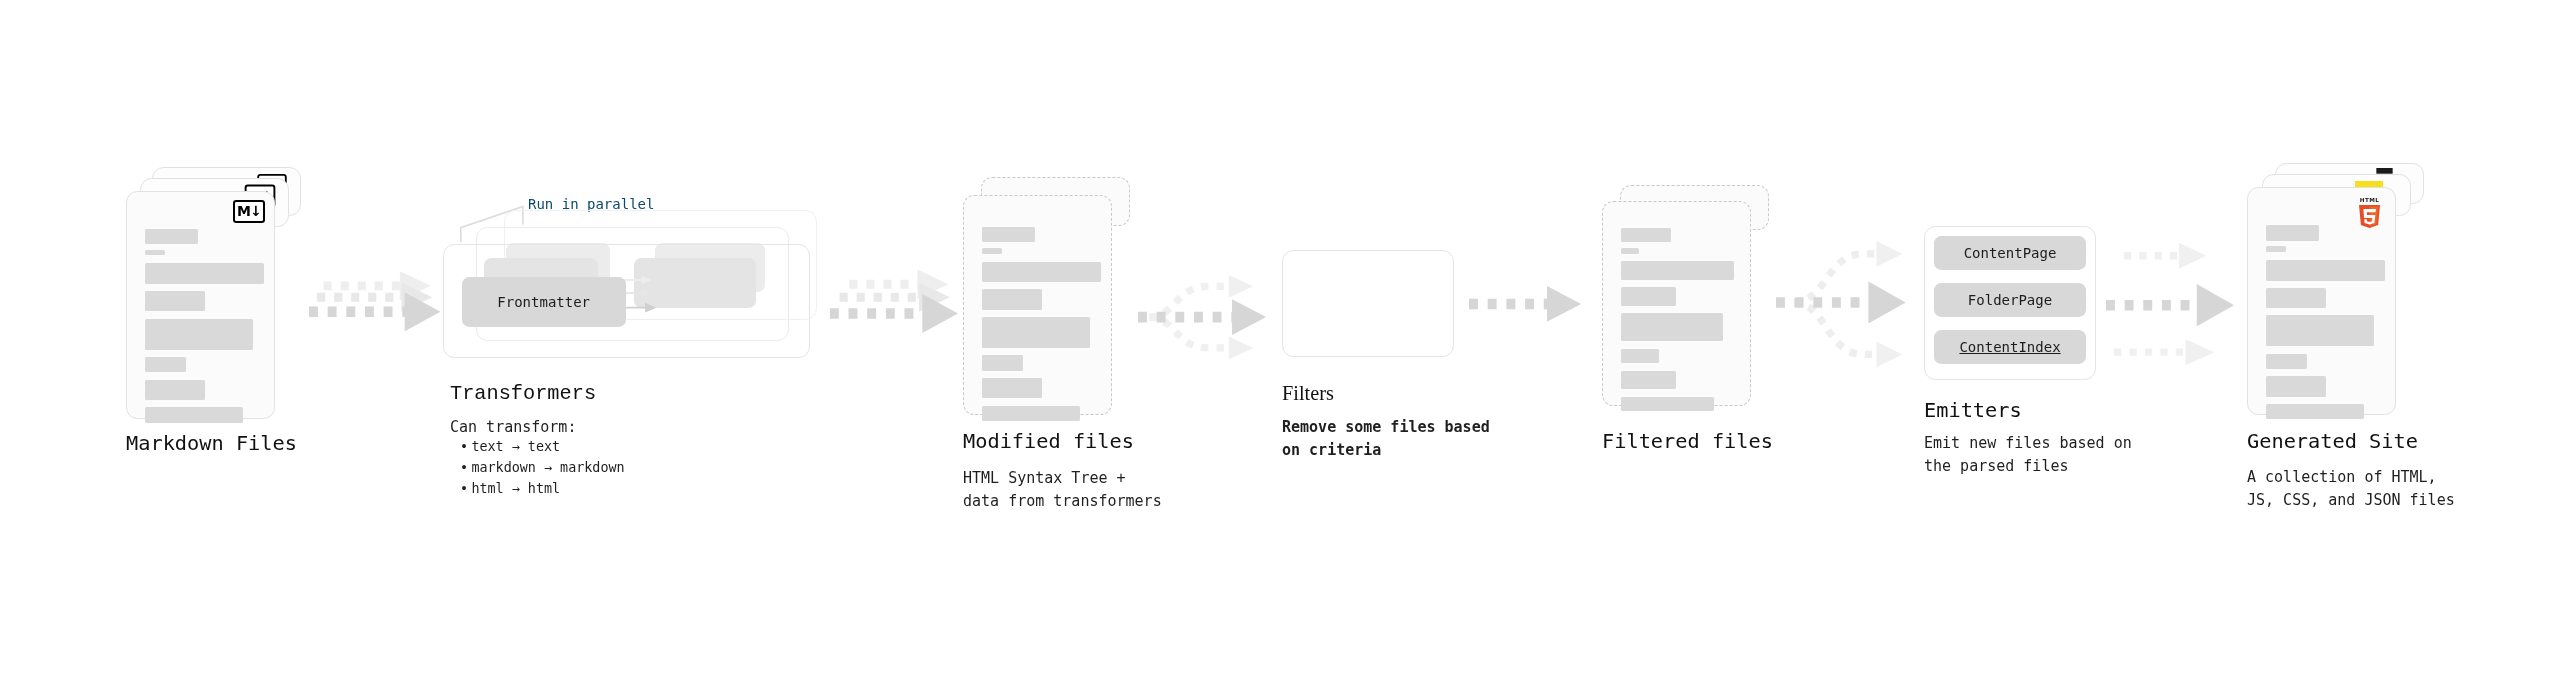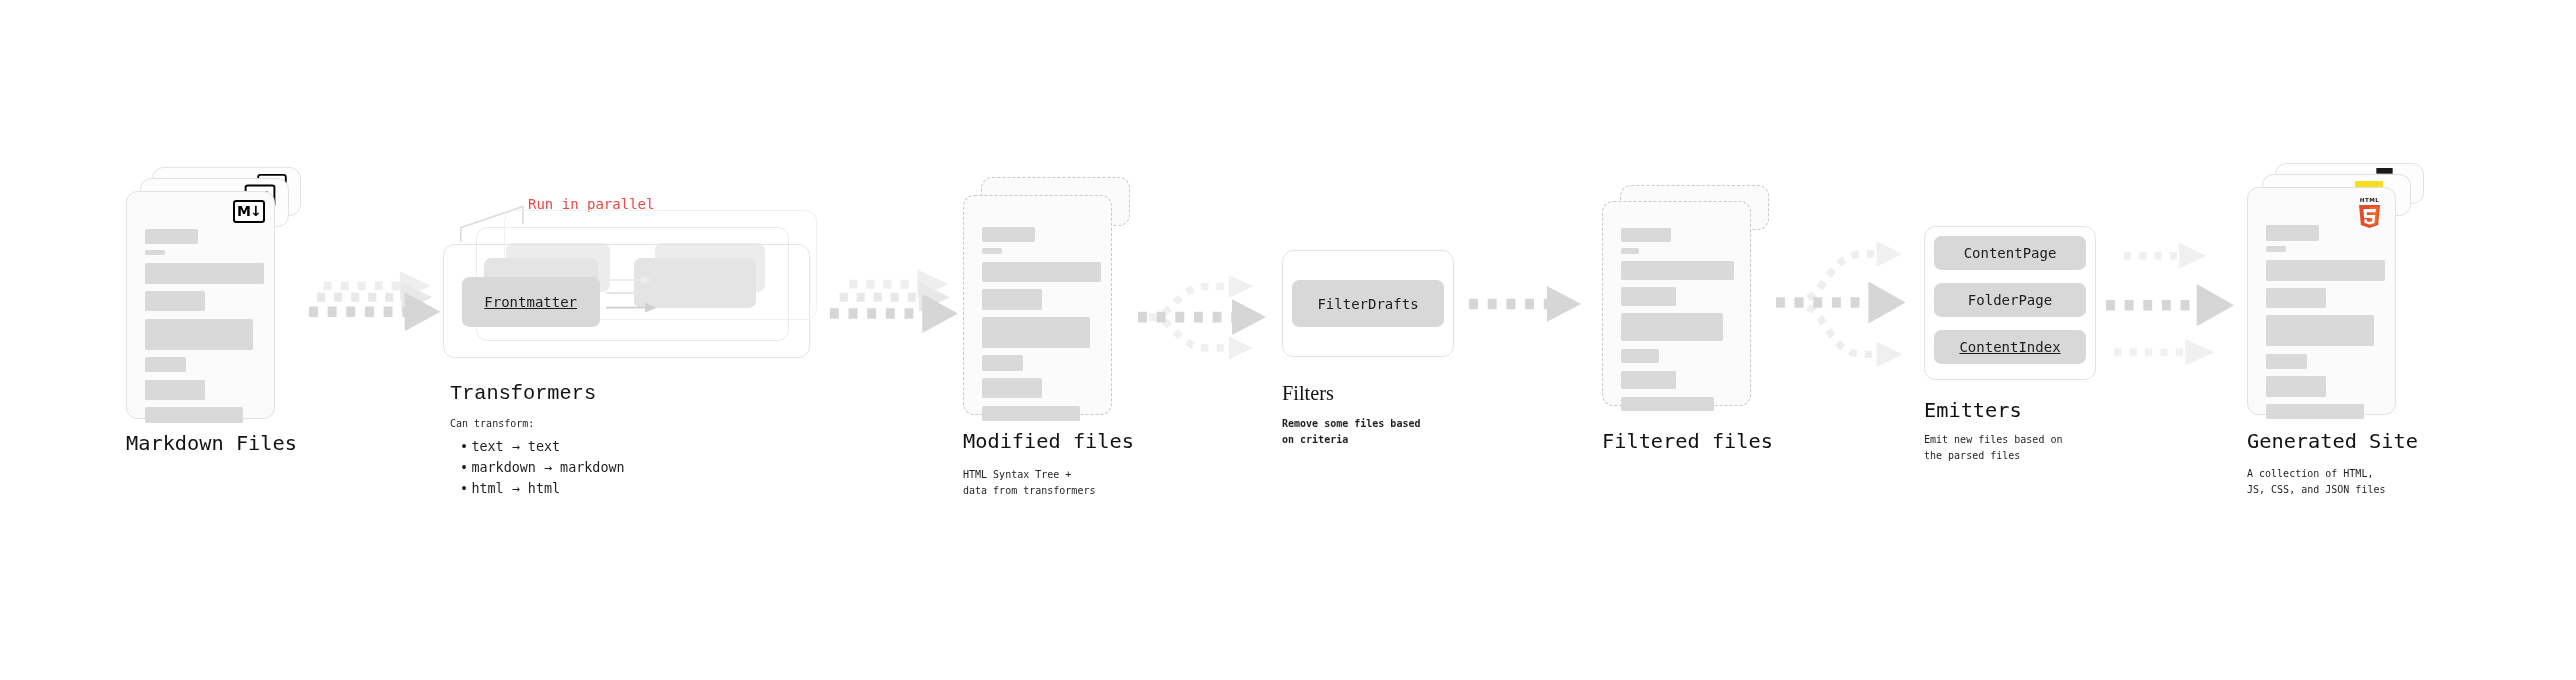--- a/index.html
+++ b/index.html
@@ -38,27 +38,27 @@
   .chip{
     position:absolute;background:#d8d8d8;border-radius:7.3px;
     display:flex;align-items:center;justify-content:center;
     font-size:14px;color:#1c1c1c;white-space:nowrap;
   }
   .chip.ghost{background:#ececec;color:transparent;}
   .chip.ghost2{background:#e4e4e4;color:transparent;}
 
   
   .cap-title{position:absolute;font-size:20.3px;letter-spacing:0px;color:#111;white-space:nowrap;}
-  .cap-sub{position:absolute;font-size:10px;line-height:1.55;color:#1f1f1f;white-space:pre;}
+  .cap-sub{position:absolute;font-size:15px;line-height:1.55;color:#1f1f1f;white-space:pre;}
   .cap-list{position:absolute;font-size:13.4px;line-height:1.55;color:#1f1f1f;}
   .cap-list .li{padding-left:11.4px;position:relative;white-space:pre;}
   .cap-list .li:before{content:"\2022";position:absolute;left:0;top:0;}
 
   .parallel-label{
-    position:absolute;font-size:14px;color:#ef4444;white-space:nowrap;
+    position:absolute;font-size:14px;color:#0c4a6e;white-space:nowrap;
   }
   .mini-arrow{position:absolute;}
   svg{display:block;overflow:visible;}
 </style>
 </head>
 <body>
 
 <div class="stage">
 
   <div class="docstack" style="left:126px;top:167px;width:175px;height:252px;">
@@ -130,21 +130,21 @@
           <line x1="0" y1="22" x2="48" y2="22"></line>
         </g>
         <polygon points="44,17 56,22 44,27" fill="#e6e6e6"></polygon>
         <g fill="none" stroke="#cfcfcf" stroke-width="2.4">
           <line x1="0" y1="40" x2="52" y2="40"></line>
         </g>
         <polygon points="48,34 62,40 48,46" fill="#cfcfcf"></polygon>
       </svg>
     </div>
 
-    <div class="chip" style="left:18.7px;top:67px;width:138px;height:50px;text-decoration:underline;">Frontmatter</div>
+    <div class="chip" style="left:18.7px;top:67px;width:164px;height:50px;">Frontmatter</div>
   </div>
 
   <div class="cap-title" style="left:450px;top:382px;font-family:Liberation Mono, monospace;">Transformers</div>
   <div class="cap-sub" style="left:450px;top:416px;">Can transform:</div>
   <div class="cap-list" style="left:460px;top:437px;">
     <div class="li">text → text</div>
     <div class="li">markdown → markdown</div>
     <div class="li">html → html</div>
   </div>
 
@@ -191,21 +191,20 @@
       <path d="M 14 42 C 46 42 46 80 86 80 L 118 80" stroke="#f0f0f0" stroke-width="9" stroke-dasharray="9 10" fill="none"></path>
       <polygon points="112,66 142,80 112,94" fill="#f0f0f0"></polygon>
       <g stroke="#d6d6d6" stroke-width="13" stroke-dasharray="11 12" fill="none">
         <line x1="0" y1="42" x2="124" y2="42"></line>
       </g>
       <polygon points="116,20 158,42 116,64" fill="#d6d6d6"></polygon>
     </svg>
   </div>
 
   <div class="gbox" style="left:1282px;top:250px;width:172px;height:107px;"></div>
-  <div class="chip" style="left:1292px;top:280px;width:152px;height:47px;">FilterDrafts</div>
   <div class="cap-title" style="left:1282px;top:382px;font-family:Liberation Serif, serif;">Filters</div>
   <div class="cap-sub" style="left:1282px;top:416px;font-weight:bold;">Remove some files based
 on criteria</div>
 
   <div class="mini-arrow" style="left:1469px;top:286px;width:130px;height:57px;">
     <svg width="130" height="57" viewBox="0 0 160 70">
       <g stroke="#d6d6d6" stroke-width="13" stroke-dasharray="11 12" fill="none">
         <line x1="0" y1="22" x2="104" y2="22"></line>
       </g>
       <polygon points="96,0 138,22 96,44" fill="#d6d6d6"></polygon>

